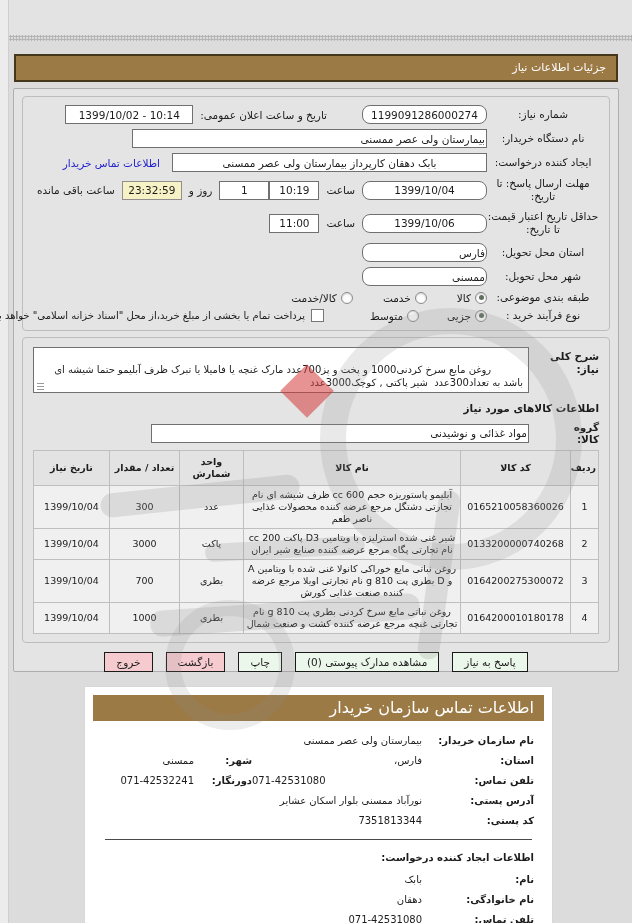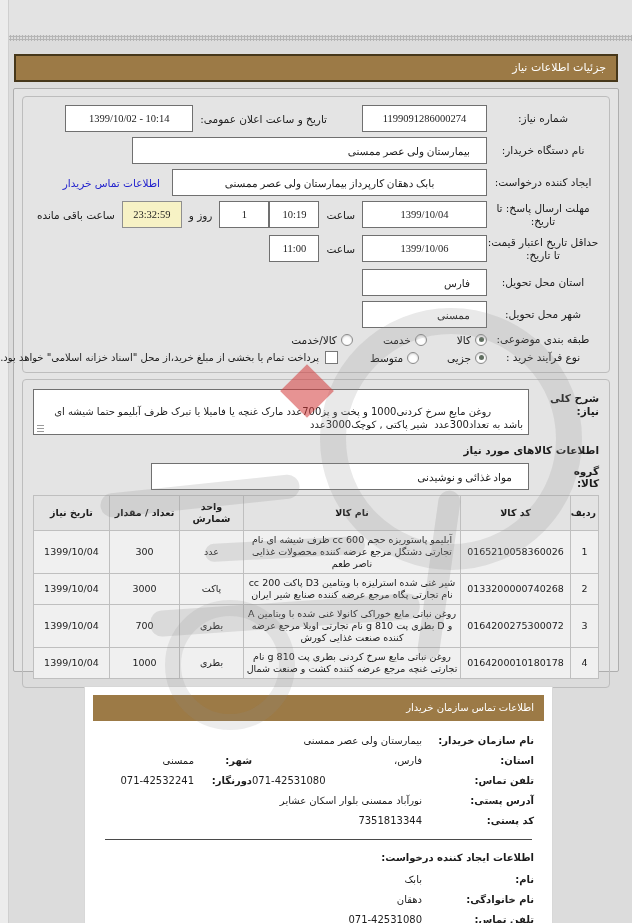--- a/index.html
+++ b/index.html
@@ -20,25 +20,25 @@
   .main-panel { position:absolute; left:13px; width:606px; top:88px; height:584px; background:#e4e4e4;
     border:1px solid #aeaeae; border-radius:2px; padding:7px 8px; }
 
   .groupbox { border:1px solid #bdbdbd; border-radius:4px; padding:8px 10px 6px; }
   .gb2 { margin-top:6px; padding:9px 10px 8px; }
 
   .frow { display:flex; align-items:center; margin-bottom:5px; }
   .flabel { width:112px; flex-shrink:0; line-height:13px;text-align:center; }
   .inline-label { margin:0 7px; white-space:nowrap; }
 
-  .input { display:flex; align-items:center; background:#fff; border:1px solid #707070; height:27px;
-    padding:0 16px; overflow:hidden; white-space:nowrap;font-family:Liberation Serif, serif; }
+  .input { display:flex; align-items:center; background:#fff; border:1px solid #707070; height:19px;
+    padding:0 1px; overflow:hidden; white-space:nowrap; }
   .center { justify-content:center; }
   .ltrbox { direction:ltr; }
-  .w125 { width:125px; flex-shrink:0; }
+  .w125 { width:125px; flex-shrink:0;border-radius:8px; }
   .w355 { width:355px; }
   .w315 { width:315px; }
   .w50 { width:50px; flex-shrink:0; }
   .w60 { width:60px; flex-shrink:0; }
   .yellow { background:#f7f2c5; border:1px solid #8f8f8f; }
   .link { color:#2323cd; margin:0 12px; white-space:nowrap; cursor:pointer; }
 
   .radio { width:12px; height:12px; border-radius:50%; border:1px solid #8a8a8a; background:#fdfdfd;
     display:inline-flex; align-items:center; justify-content:center; margin-left:4px; flex-shrink:0;
     box-shadow:inset 0 1px 2px rgba(0,0,0,.18); }
@@ -68,21 +68,21 @@
   table.goods th { padding:5px 2px; }
 
   .btn-row { display:flex; justify-content:center; gap:13px; margin-top:9px; }
   .btn { height:20px; border:1px solid #1a1a1a; display:flex; align-items:center; justify-content:center;
     padding:0 11px; font-size:10.5px; cursor:pointer; white-space:nowrap; }
   .green { background:#ecf7ec; }
   .pink { background:#f6cbd0; }
 
   .contact-card { position:absolute; left:84px; top:686px; width:469px; height:240px; background:#fff;
     border:1px solid #d8d8d8; padding:8px 8px 0; overflow:hidden; }
-  .card-title { height:26px; background:#9c7a46; color:#fff; line-height:26px; padding-right:10px; font-size:10px; }
+  .card-title { height:26px; background:#9c7a46; color:#fff; line-height:26px; padding-right:10px; font-size:16px; }
   .card-body { padding:14px 10px 0; font-size:10px; }
   .crow { display:flex; margin-bottom:9px; align-items:flex-start; }
   .clabel { font-weight:bold; width:112px; flex-shrink:0; }
   .cval { width:170px; }
   .clabel2 { font-weight:bold; width:58px; flex-shrink:0; }
   .cval2 { flex:1; }
   .num { direction:ltr; display:inline-block; }
   .card-divider { border-top:1px solid #4a4a4a; margin:13px 2px 12px; }
 
   
@@ -180,21 +180,21 @@
       </div>
 
       <div class="frow" style="margin-bottom:2px">
         <div class="flabel">نوع فرآیند خرید :</div>
         <div class="opt" style="margin-left:28px">
           <span class="radio checked">
               <span class="dot"></span>
             </span>
           <span>جزیی</span>
         </div>
-        <div class="opt" style="margin-left:18px">
+        <div class="opt" style="margin-left:32px">
           <span class="radio"></span>
           <span>متوسط</span>
         </div>
         <span class="checkbox"></span>
         <span class="note-text">پرداخت تمام یا بخشی از مبلغ خرید،از محل "اسناد خزانه اسلامی" خواهد بود.</span>
       </div>
 
     </div>
 
     <div class="groupbox gb2">

